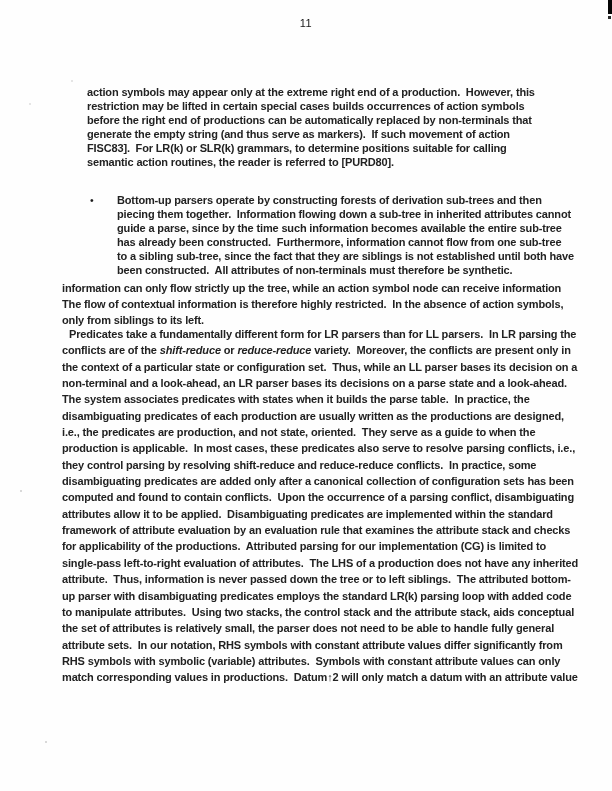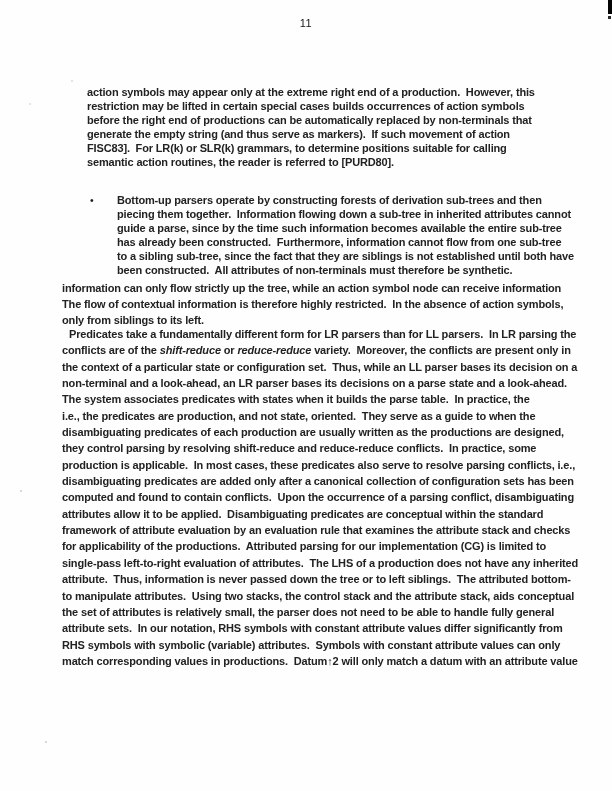--- a/index.html
+++ b/index.html
@@ -101,31 +101,32 @@
       <div class="line"><span>The flow of contextual information is therefore highly restricted.  In the absence of action symbols,</span></div>
       <div class="line"><span>only from siblings to its left.</span></div>
     </div>
 
   <div class="textblock para-predicates">
       <div class="line"><span>Predicates take a fundamentally different form for LR parsers than for LL parsers.  In LR parsing the</span></div>
       <div class="line"><span>conflicts are of the </span><em>shift-reduce</em><span> or </span><em>reduce-reduce</em><span> variety.  Moreover, the conflicts are present only in</span></div>
       <div class="line"><span>the context of a particular state or configuration set.  Thus, while an LL parser bases its decision on a</span></div>
       <div class="line"><span>non-terminal and a look-ahead, an LR parser bases its decisions on a parse state and a look-ahead.</span></div>
       <div class="line"><span>The system associates predicates with states when it builds the parse table.  In practice, the</span></div>
+      <div class="line"><span>disambiguating predicates of each production are usually written as the productions are designed,</span></div>
       <div class="line"><span>i.e., the predicates are production, and not state, oriented.  They serve as a guide to when the</span></div>
-      <div class="line"><span>disambiguating predicates of each production are usually written as the productions are designed,</span></div>
+      <div class="line"><span>production is applicable.  In most cases, these predicates also serve to resolve parsing conflicts, i.e.,</span></div>
       <div class="line"><span>they control parsing by resolving shift-reduce and reduce-reduce conflicts.  In practice, some</span></div>
-      <div class="line"><span>production is applicable.  In most cases, these predicates also serve to resolve parsing conflicts, i.e.,</span></div>
       <div class="line"><span>disambiguating predicates are added only after a canonical collection of configuration sets has been</span></div>
       <div class="line"><span>computed and found to contain conflicts.  Upon the occurrence of a parsing conflict, disambiguating</span></div>
-      <div class="line"><span>attributes allow it to be applied.  Disambiguating predicates are conceptual within the standard</span></div>
+      <div class="line"><span>attributes allow it to be applied.  Disambiguating predicates are implemented within the standard</span></div>
       <div class="line"><span>framework of attribute evaluation by an evaluation rule that examines the attribute stack and checks</span></div>
       <div class="line"><span>for applicability of the productions.  Attributed parsing for our implementation (CG) is limited to</span></div>
       <div class="line"><span>single-pass left-to-right evaluation of attributes.  The LHS of a production does not have any inherited</span></div>
       <div class="line"><span>attribute.  Thus, information is never passed down the tree or to left siblings.  The attributed bottom-</span></div>
+      <div class="line"><span>up parser with disambiguating predicates employs the standard LR(k) parsing loop with added code</span></div>
       <div class="line"><span>to manipulate attributes.  Using two stacks, the control stack and the attribute stack, aids conceptual</span></div>
       <div class="line"><span>the set of attributes is relatively small, the parser does not need to be able to handle fully general</span></div>
       <div class="line"><span>attribute sets.  In our notation, RHS symbols with constant attribute values differ significantly from</span></div>
       <div class="line"><span>RHS symbols with symbolic (variable) attributes.  Symbols with constant attribute values can only</span></div>
       <div class="line"><span>match corresponding values in productions.  Datum↑2 will only match a datum with an attribute value</span></div>
     </div>
 
   <div class="corner-mark"></div>
   <div class="corner-dot"></div>
   <div class="speckle speckle-a"></div>

